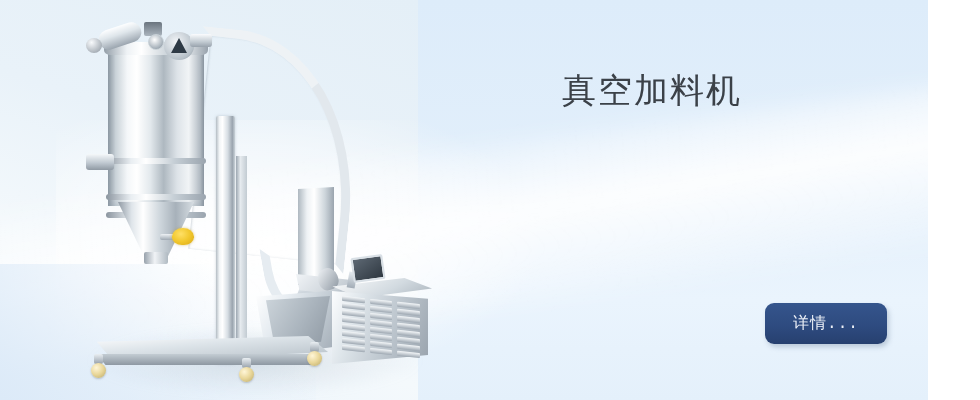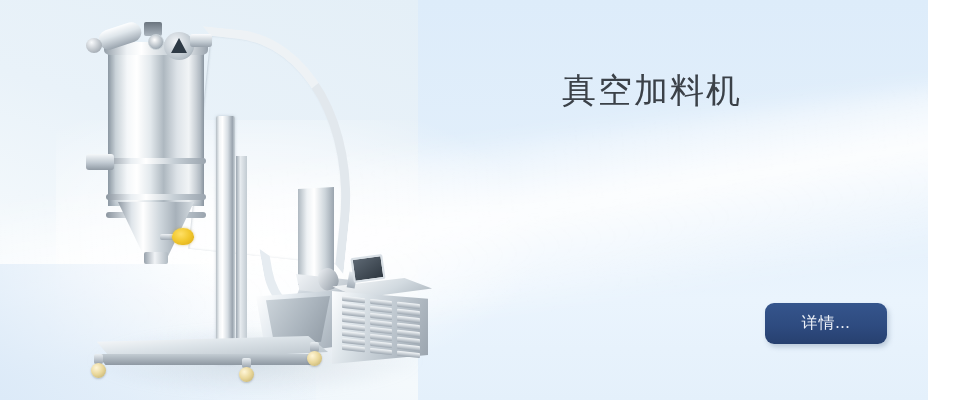--- a/index.html
+++ b/index.html
@@ -345,21 +345,21 @@
     left: 203px;
     top: 303px;
     width: 122px;
     height: 41px;
     border: 0;
     padding: 0;
     border-radius: 9px;
     background: linear-gradient(180deg,#35558c 0%,#2d4a7e 52%,#294madmin 100%);
     background: linear-gradient(180deg,#35558c 0%,#2e4b80 55%,#27406f 100%);
     color: #eef2f8;
-    font-family: Liberation Serif, serif;
+    font-family: Liberation Mono, monospace;
     font-size: 16px;
     letter-spacing: 1px;
     cursor: pointer;
     box-shadow: 2px 3px 5px rgba(120,140,165,0.40);
   }
 </style>
 </head>
 <body>
 
 <div id="banner">

